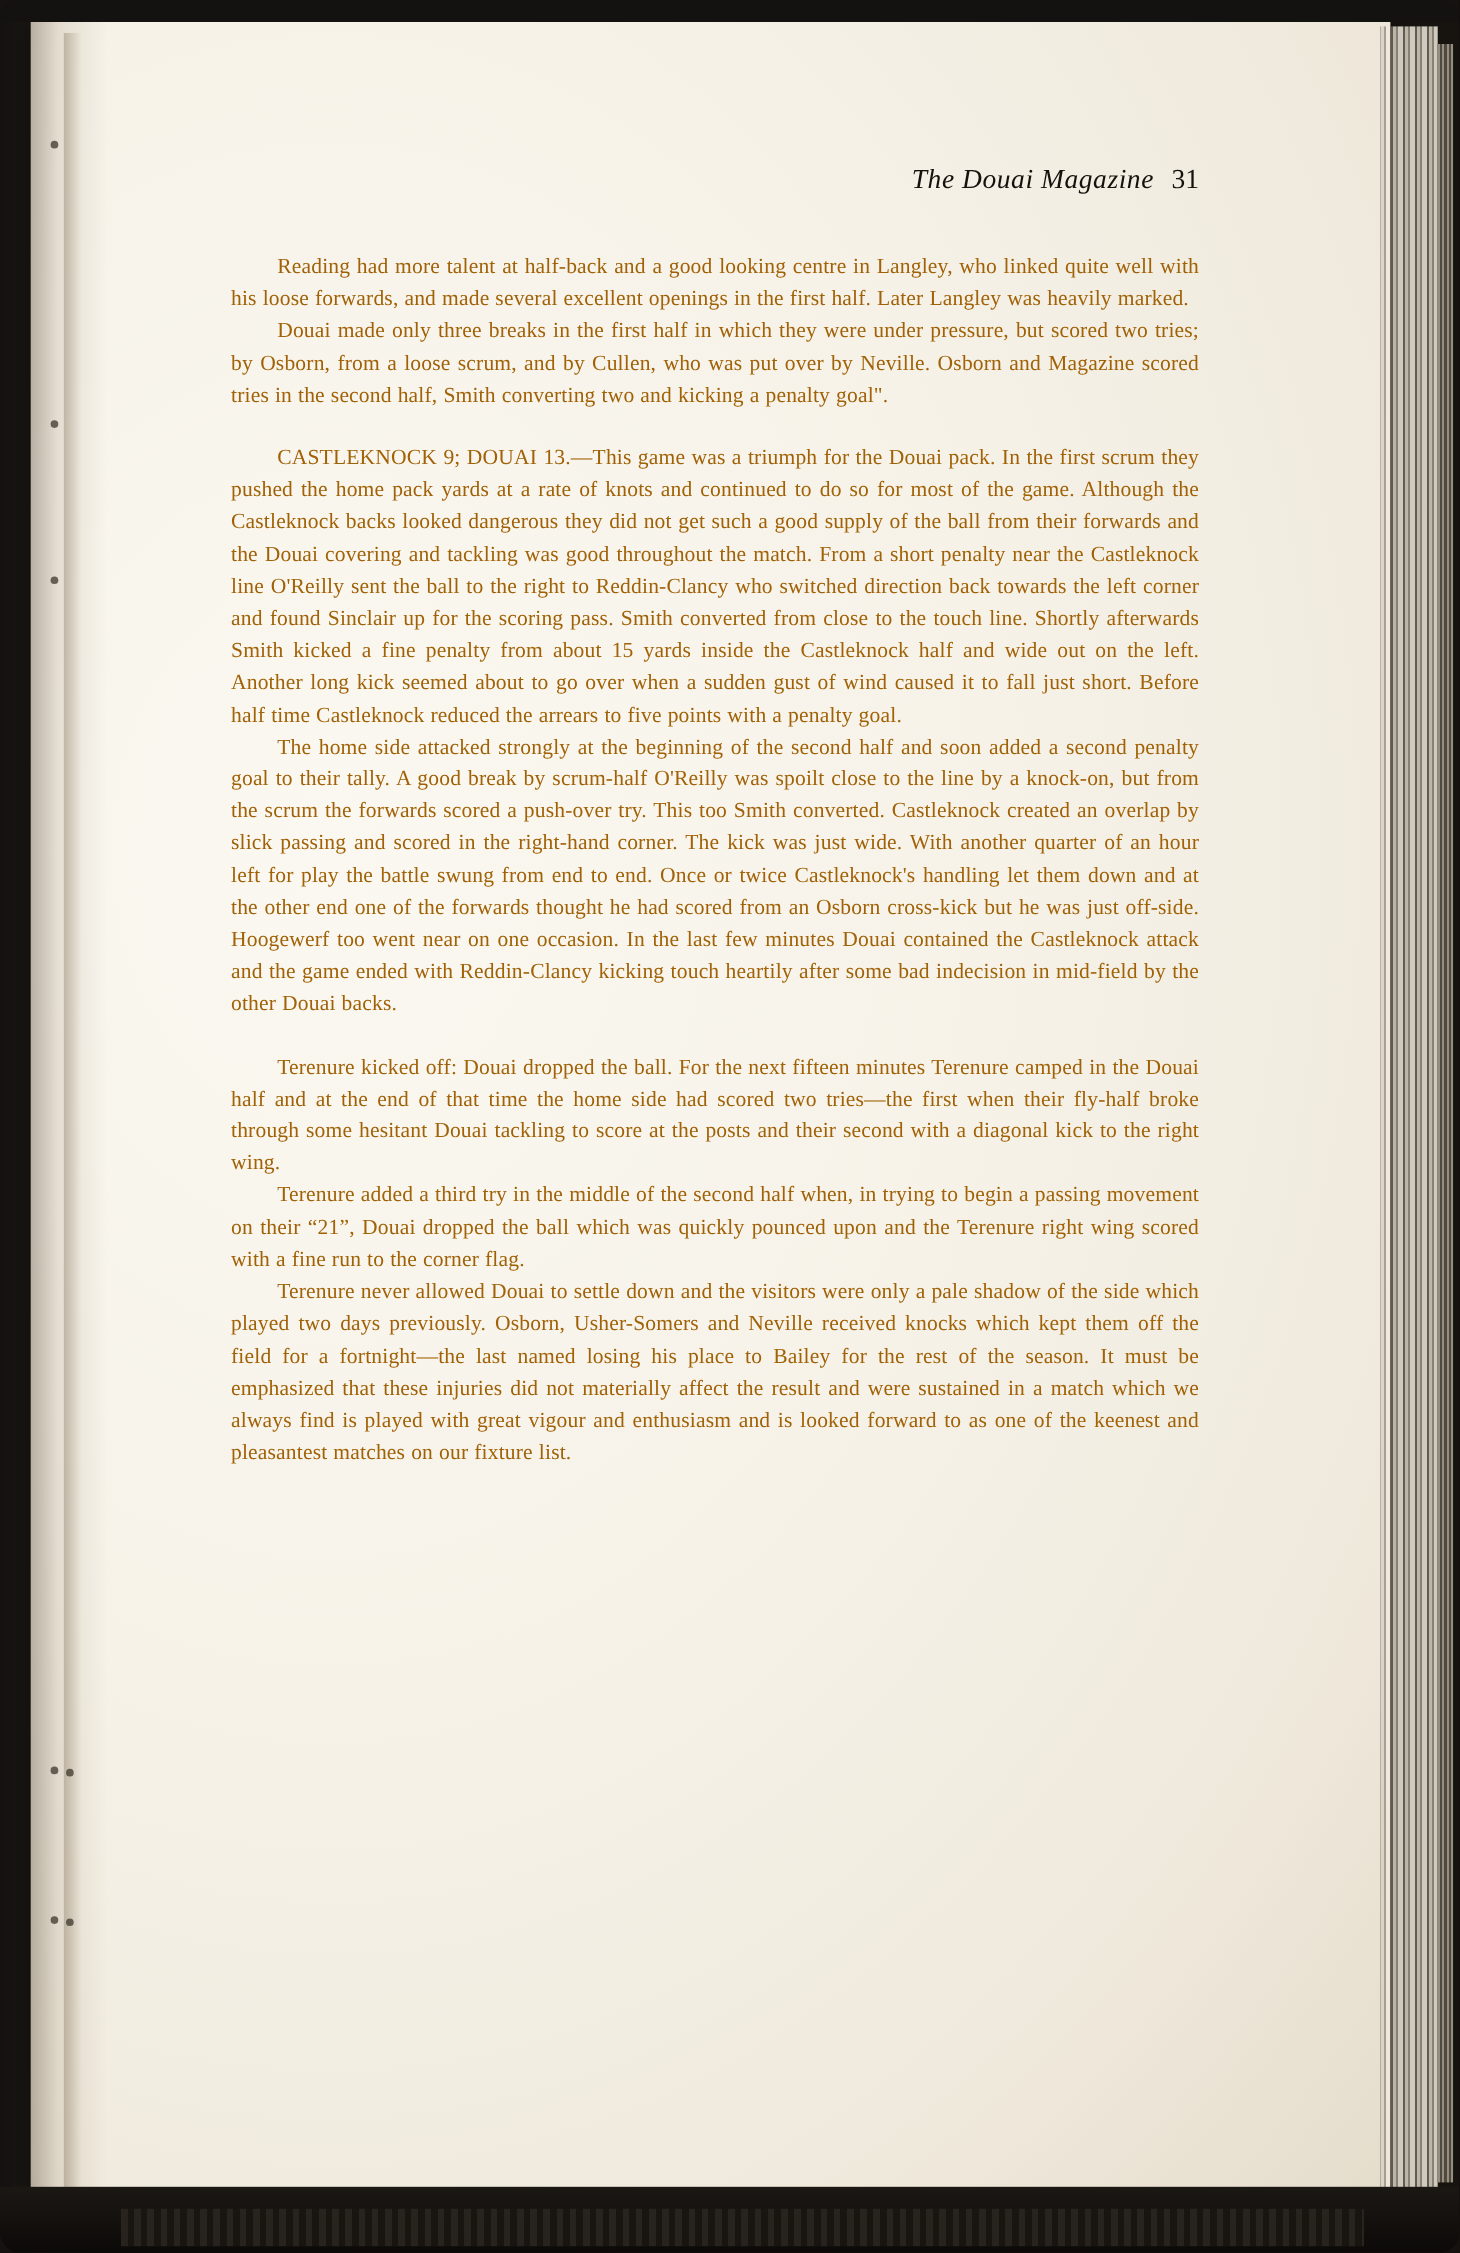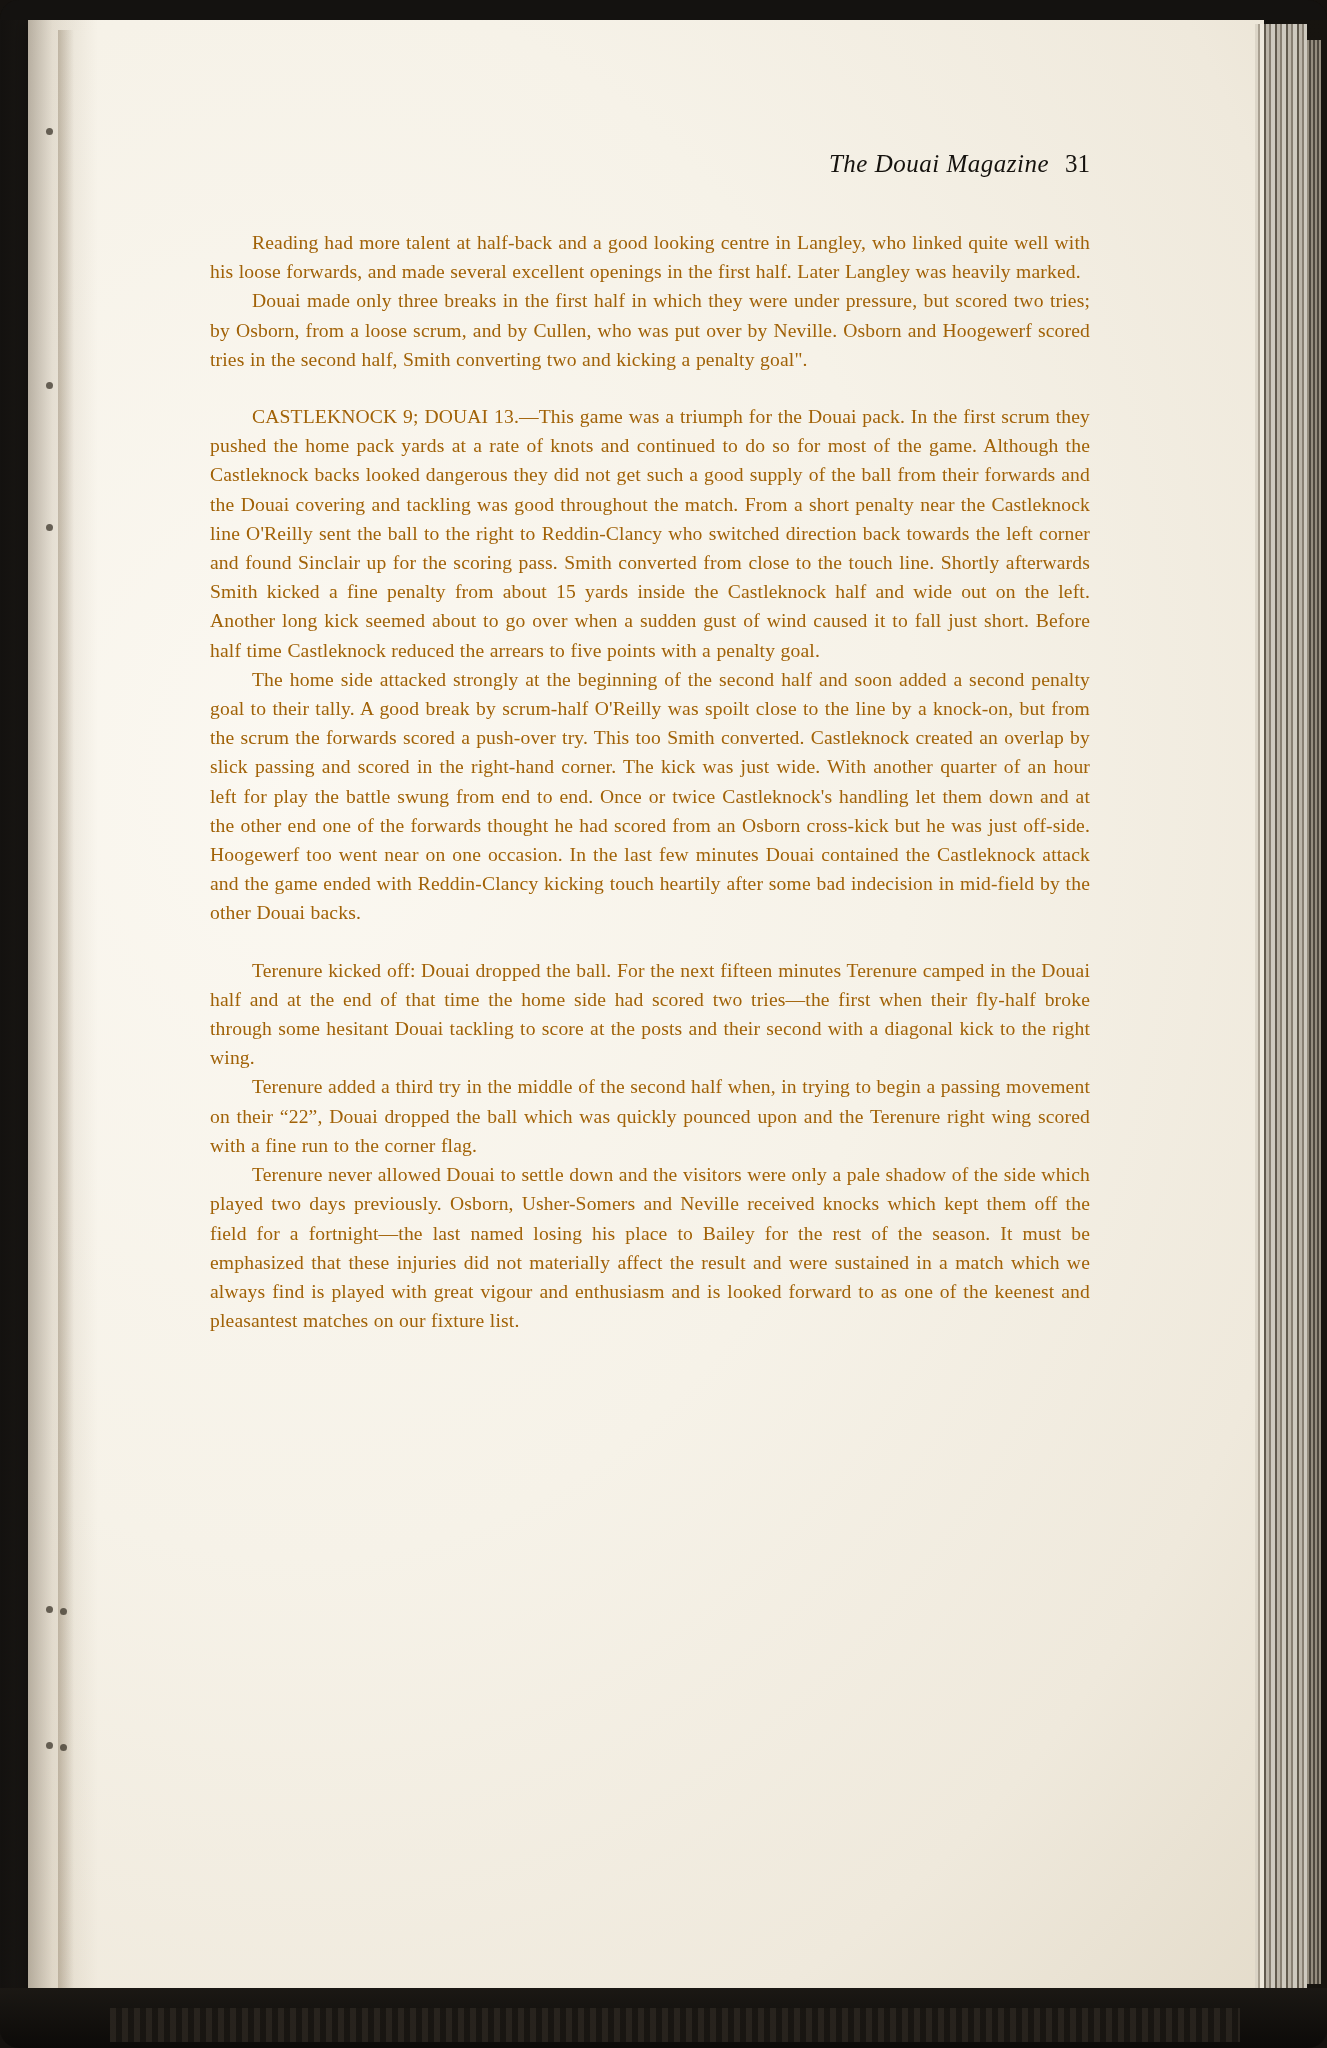--- a/index.html
+++ b/index.html
@@ -181,29 +181,29 @@
   <div class="punch" style="left:60px; top:1744px;"></div>
   <div class="punch" style="left:60px; top:1608px;"></div>
 
   <div class="content">
 
     <div class="running-head">
       <span>The Douai Magazine</span><span class="folio">31</span>
     </div>
 
     <p class="body indent">Reading had more talent at half-back and a good looking centre in Langley, who linked quite well with his loose forwards, and made several excellent openings in the first half.  Later Langley was heavily marked.</p>
-    <p class="body indent">Douai made only three breaks in the first half in which they were under pressure, but scored two tries; by Osborn, from a loose scrum, and by Cullen, who was put over by Neville.  Osborn and Hoogewerf scored tries in the second half, Smith converting two and kicking a penalty goal".</p>
+    <p class="body indent">Douai made only three breaks in the first half in which they were under pressure, but scored two tries; by Osborn, from a loose scrum, and by Cullen, who was put over by Neville.  Osborn and Magazine scored tries in the second half, Smith converting two and kicking a penalty goal".</p>
 
     <div class="para-gap"></div>
 
     <p class="body indent smallcaps-lead">CASTLEKNOCK 9; DOUAI 13.—This game was a triumph for the Douai pack.  In the first scrum they pushed the home pack yards at a rate of knots and continued to do so for most of the game.  Although the Castleknock backs looked dangerous they did not get such a good supply of the ball from their forwards and the Douai covering and tackling was good throughout the match.  From a short penalty near the Castleknock line O'Reilly sent the ball to the right to Reddin-Clancy who switched direction back towards the left corner and found Sinclair up for the scoring pass.  Smith converted from close to the touch line.  Shortly afterwards Smith kicked a fine penalty from about 15 yards inside the Castleknock half and wide out on the left.  Another long kick seemed about to go over when a sudden gust of wind caused it to fall just short.  Before half time Castleknock reduced the arrears to five points with a penalty goal.</p>
     <p class="body indent">The home side attacked strongly at the beginning of the second half and soon added a second penalty goal to their tally.  A good break by scrum-half O'Reilly was spoilt close to the line by a knock-on, but from the scrum the forwards scored a push-over try.  This too Smith converted.  Castleknock created an overlap by slick passing and scored in the right-hand corner.  The kick was just wide.  With another quarter of an hour left for play the battle swung from end to end.  Once or twice Castleknock's handling let them down and at the other end one of the forwards thought he had scored from an Osborn cross-kick but he was just off-side.  Hoogewerf too went near on one occasion.  In the last few minutes Douai contained the Castleknock attack and the game ended with Reddin-Clancy kicking touch heartily after some bad indecision in mid-field by the other Douai backs.</p>
 
     <div class="para-gap"></div>
 
     <p class="body indent">Terenure kicked off: Douai dropped the ball.  For the next fifteen minutes Terenure camped in the Douai half and at the end of that time the home side had scored two tries—the first when their fly-half broke through some hesitant Douai tackling to score at the posts and their second with a diagonal kick to the right wing.</p>
-    <p class="body indent">Terenure added a third try in the middle of the second half when, in trying to begin a passing movement on their “22”, Douai dropped the ball which was quickly pounced upon and the Terenure right wing scored with a fine run to the corner flag.</p>
+    <p class="body indent">Terenure added a third try in the middle of the second half when, in trying to begin a passing movement on their “21”, Douai dropped the ball which was quickly pounced upon and the Terenure right wing scored with a fine run to the corner flag.</p>
     <p class="body indent">Terenure never allowed Douai to settle down and the visitors were only a pale shadow of the side which played two days previously.  Osborn, Usher-Somers and Neville received knocks which kept them off the field for a fortnight—the last named losing his place to Bailey for the rest of the season.  It must be emphasized that these injuries did not materially affect the result and were sustained in a match which we always find is played with great vigour and enthusiasm and is looked forward to as one of the keenest and pleasantest matches on our fixture list.</p>
 
     <div class="para-gap"></div>
 
   </div>
 </div>
 
 </body></html>

